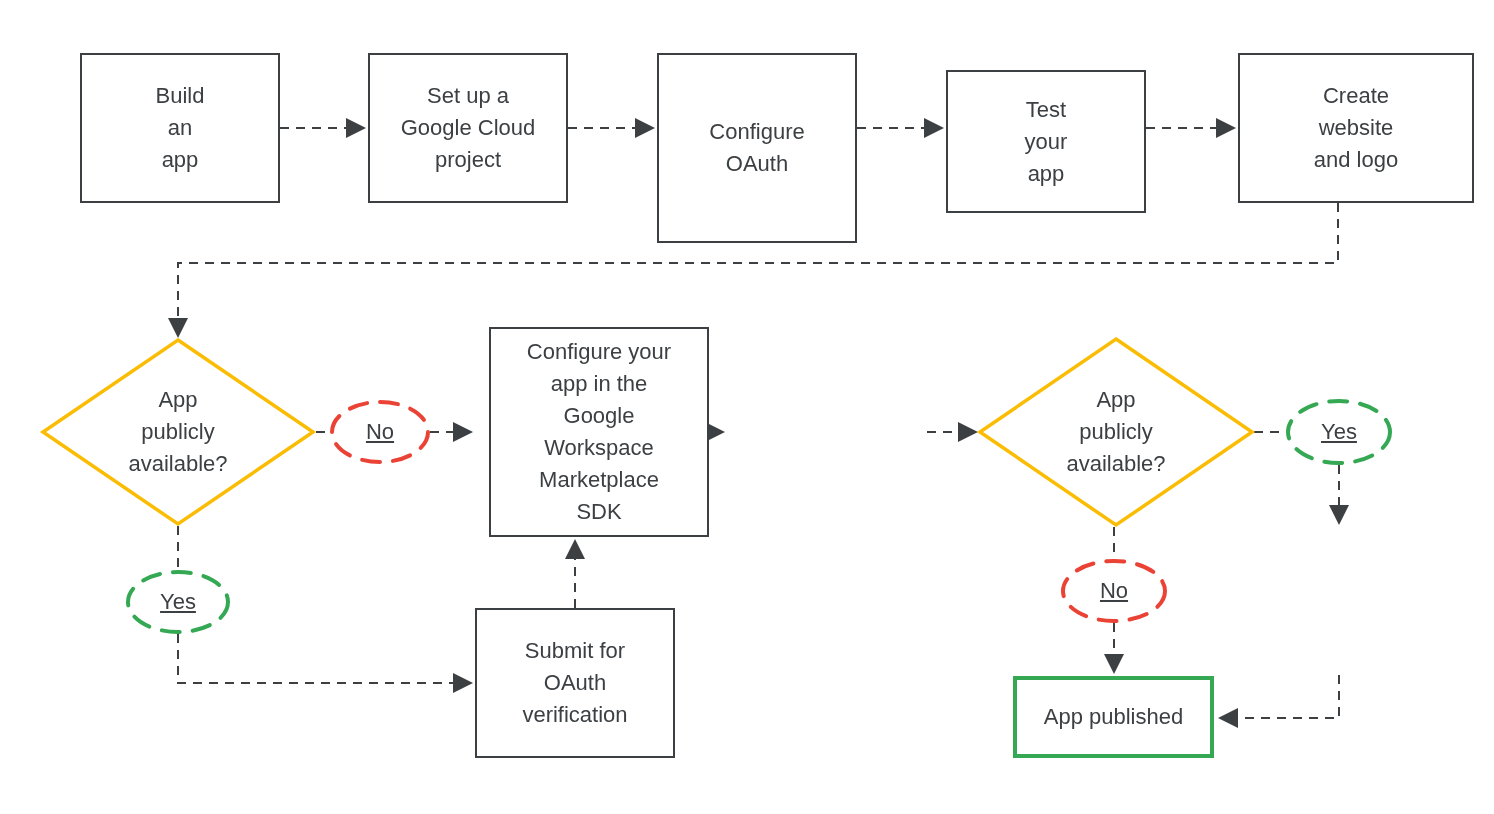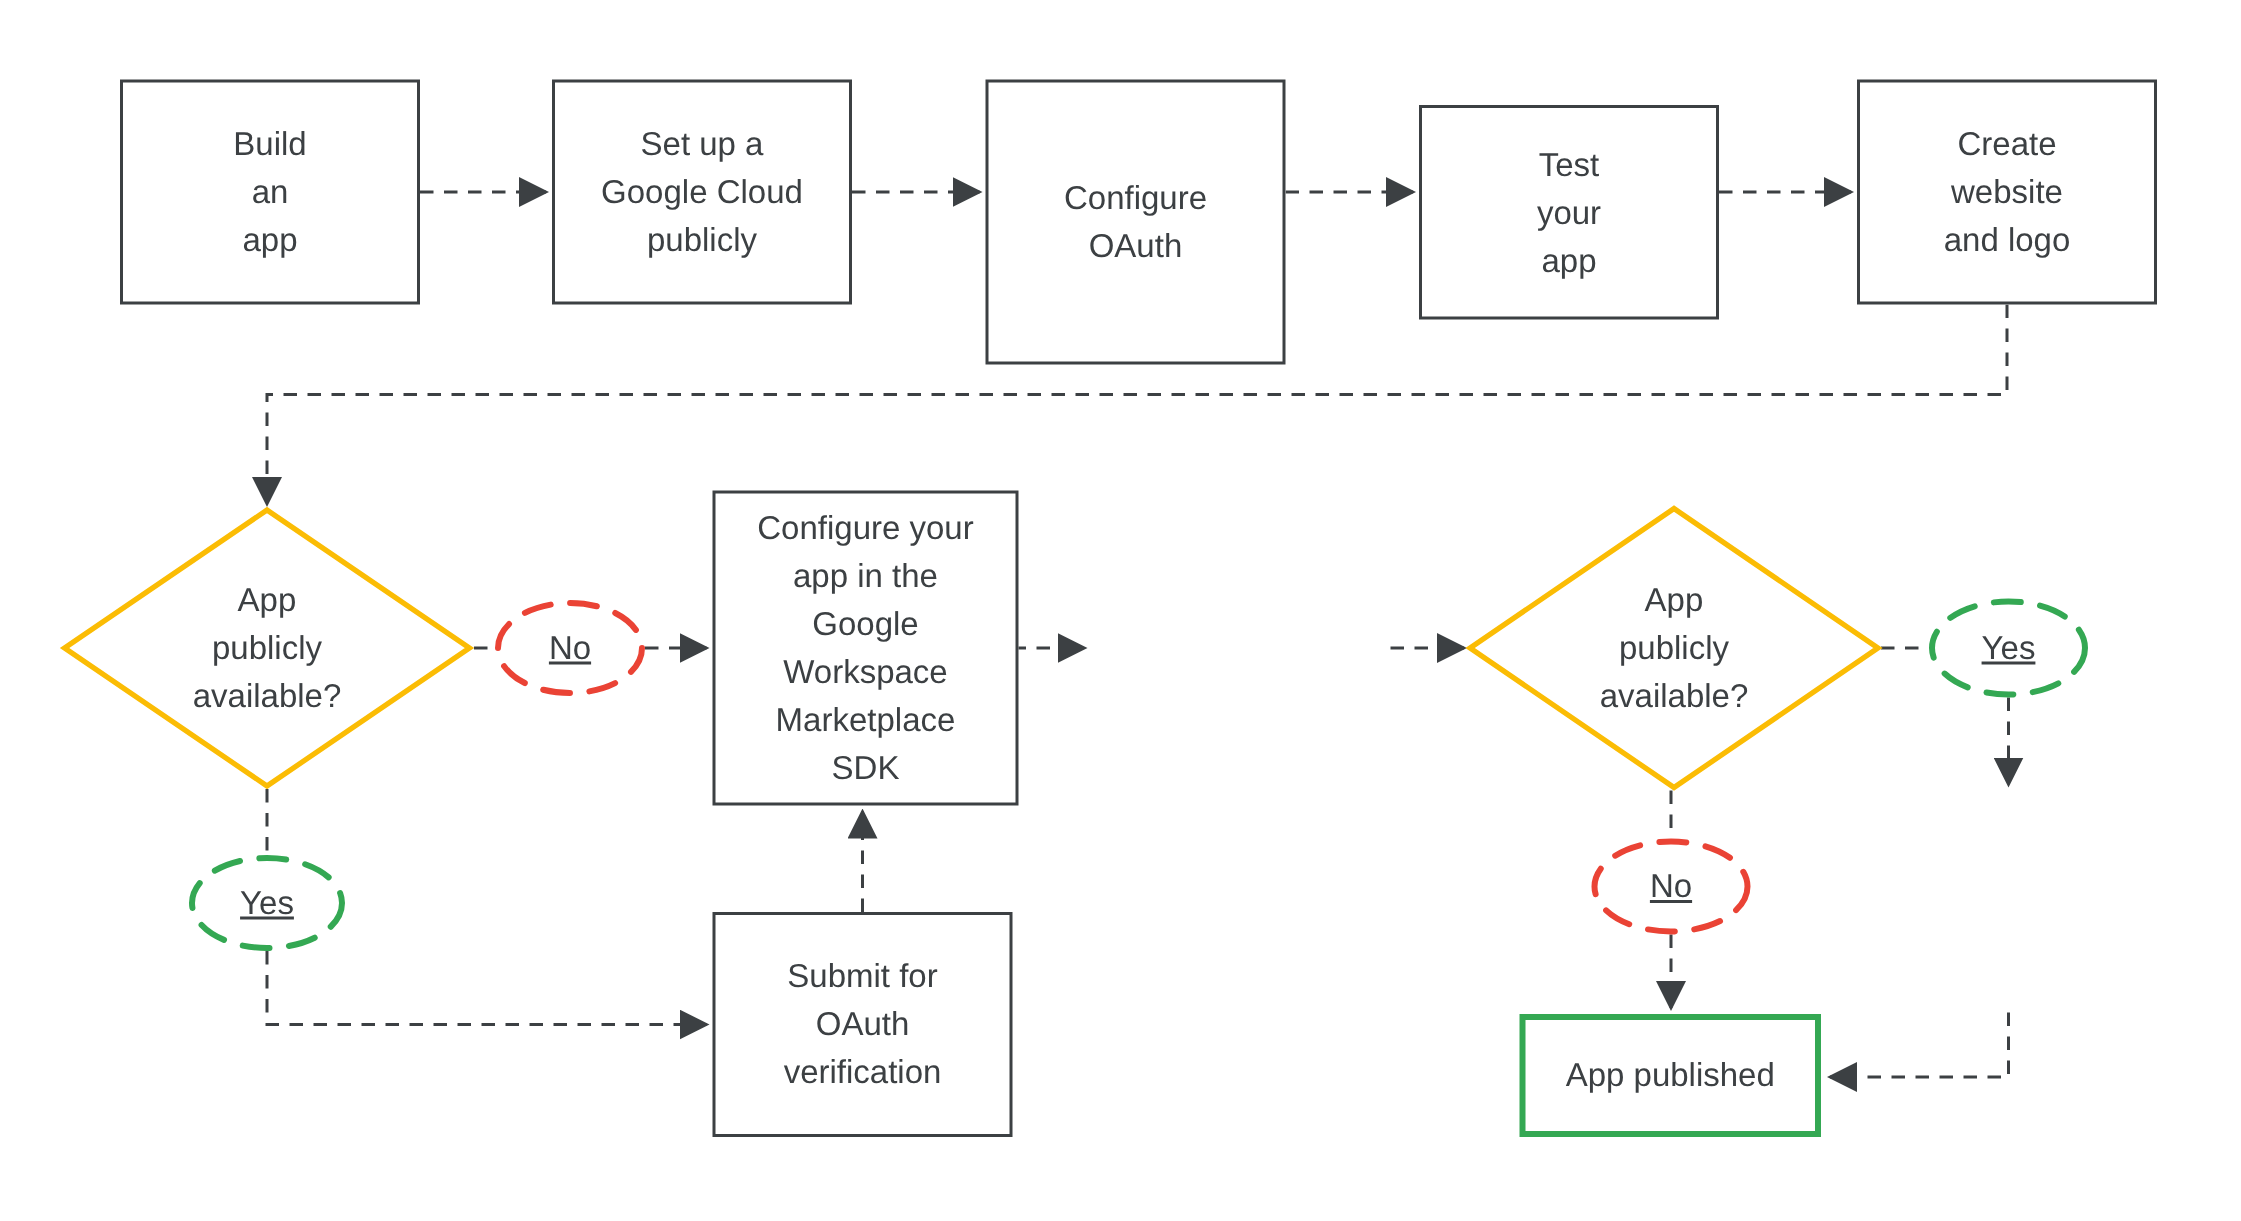--- a/index.html
+++ b/index.html
@@ -90,43 +90,43 @@
   </svg>
 
   <div class="node box" style="left:80px;top:53px;width:200px;height:150px">
     <span class="lbl">Build
 an
 app</span>
   </div>
   <div class="node box" style="left:368px;top:53px;width:200px;height:150px">
     <span class="lbl">Set up a
 Google Cloud
-publicly</span>
+project</span>
   </div>
   <div class="node box" style="left:657px;top:53px;width:200px;height:190px">
     <span class="lbl">Configure
 OAuth</span>
   </div>
   <div class="node box" style="left:946px;top:70px;width:200px;height:143px">
     <span class="lbl">Test
 your
 app</span>
   </div>
-  <div class="node box" style="left:1238px;top:53px;width:200px;height:150px">
+  <div class="node box" style="left:1238px;top:53px;width:236px;height:150px">
     <span class="lbl">Create
 website
 and logo</span>
   </div>
 
   <div class="node" style="left:43px;top:340px;width:270px;height:184px">
     <span class="lbl">App
 publicly
 available?</span>
   </div>
-  <div class="node box" style="left:475px;top:327px;width:204px;height:210px">
+  <div class="node box" style="left:489px;top:327px;width:220px;height:210px">
     <span class="lbl">Configure your
 app in the
 Google
 Workspace
 Marketplace
 SDK</span>
   </div>
   <div class="node" style="left:980px;top:339px;width:272px;height:186px">
     <span class="lbl">App
 publicly

